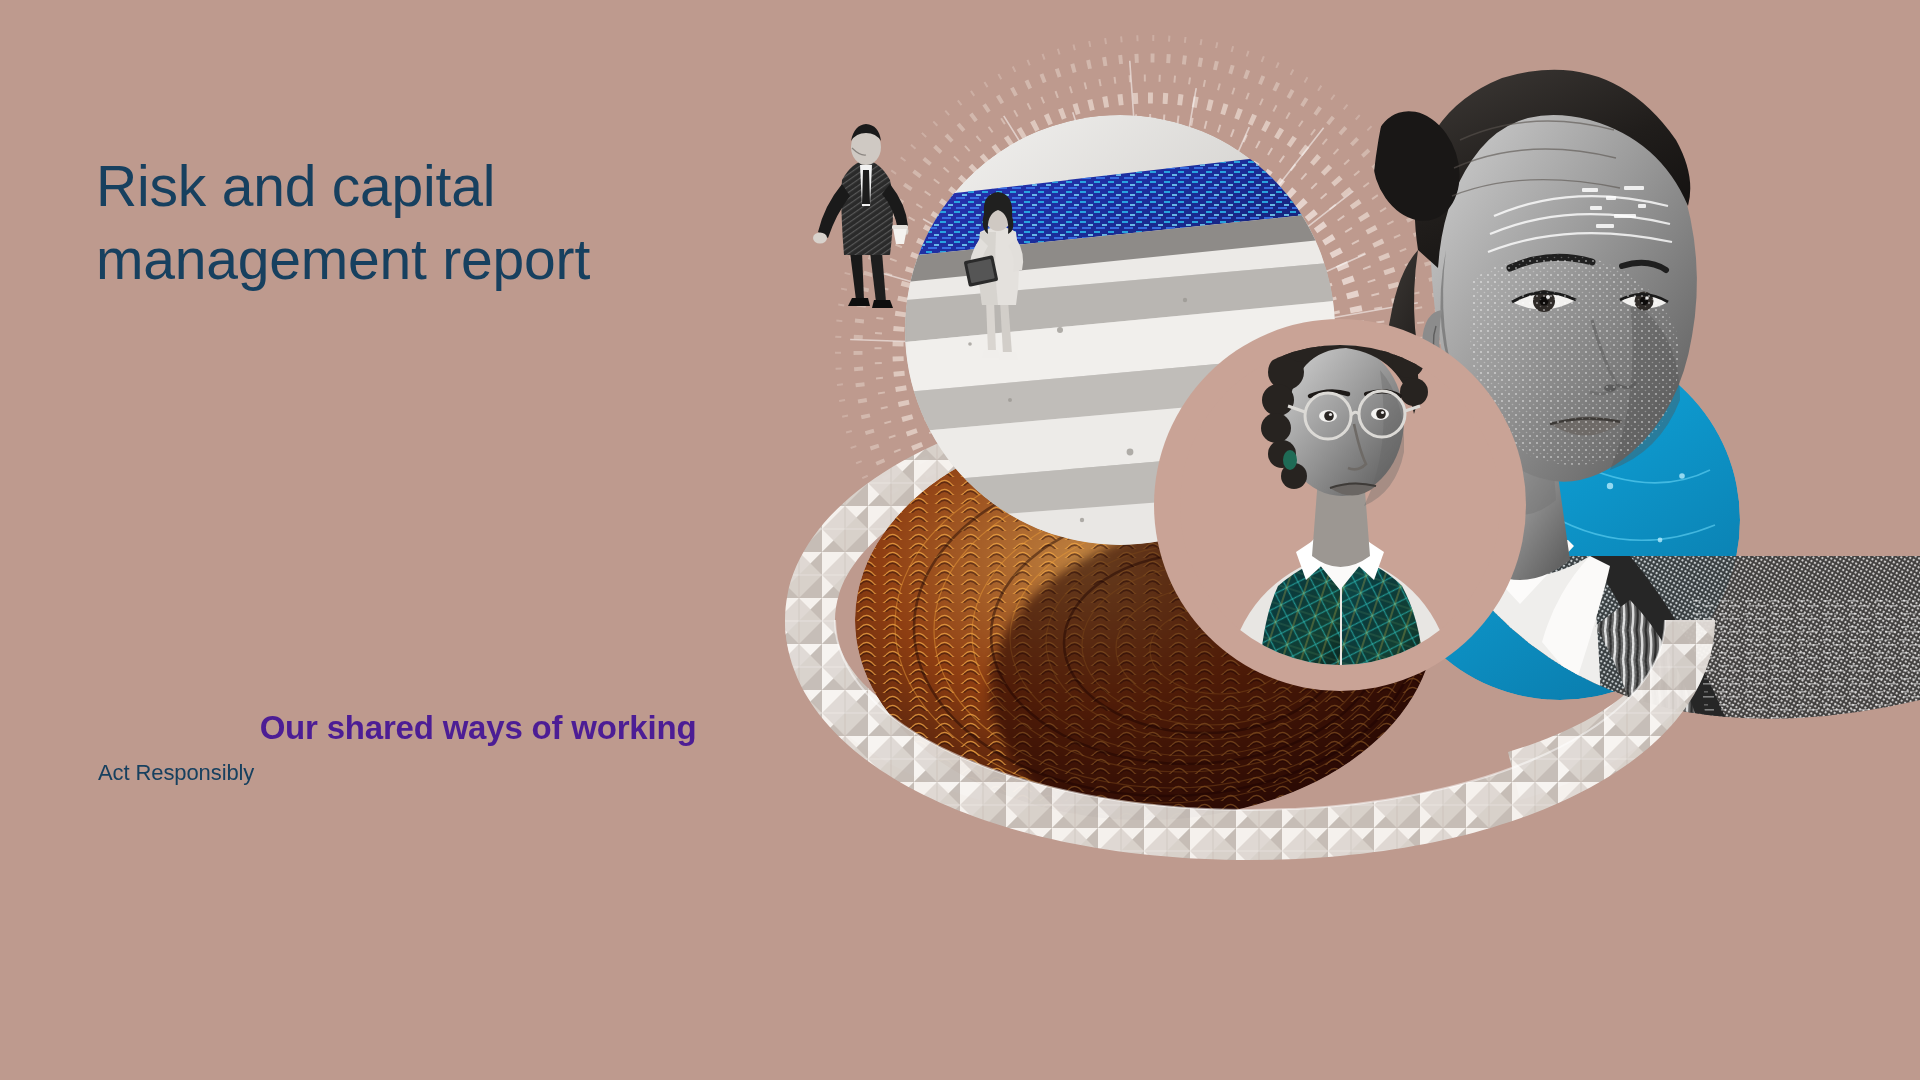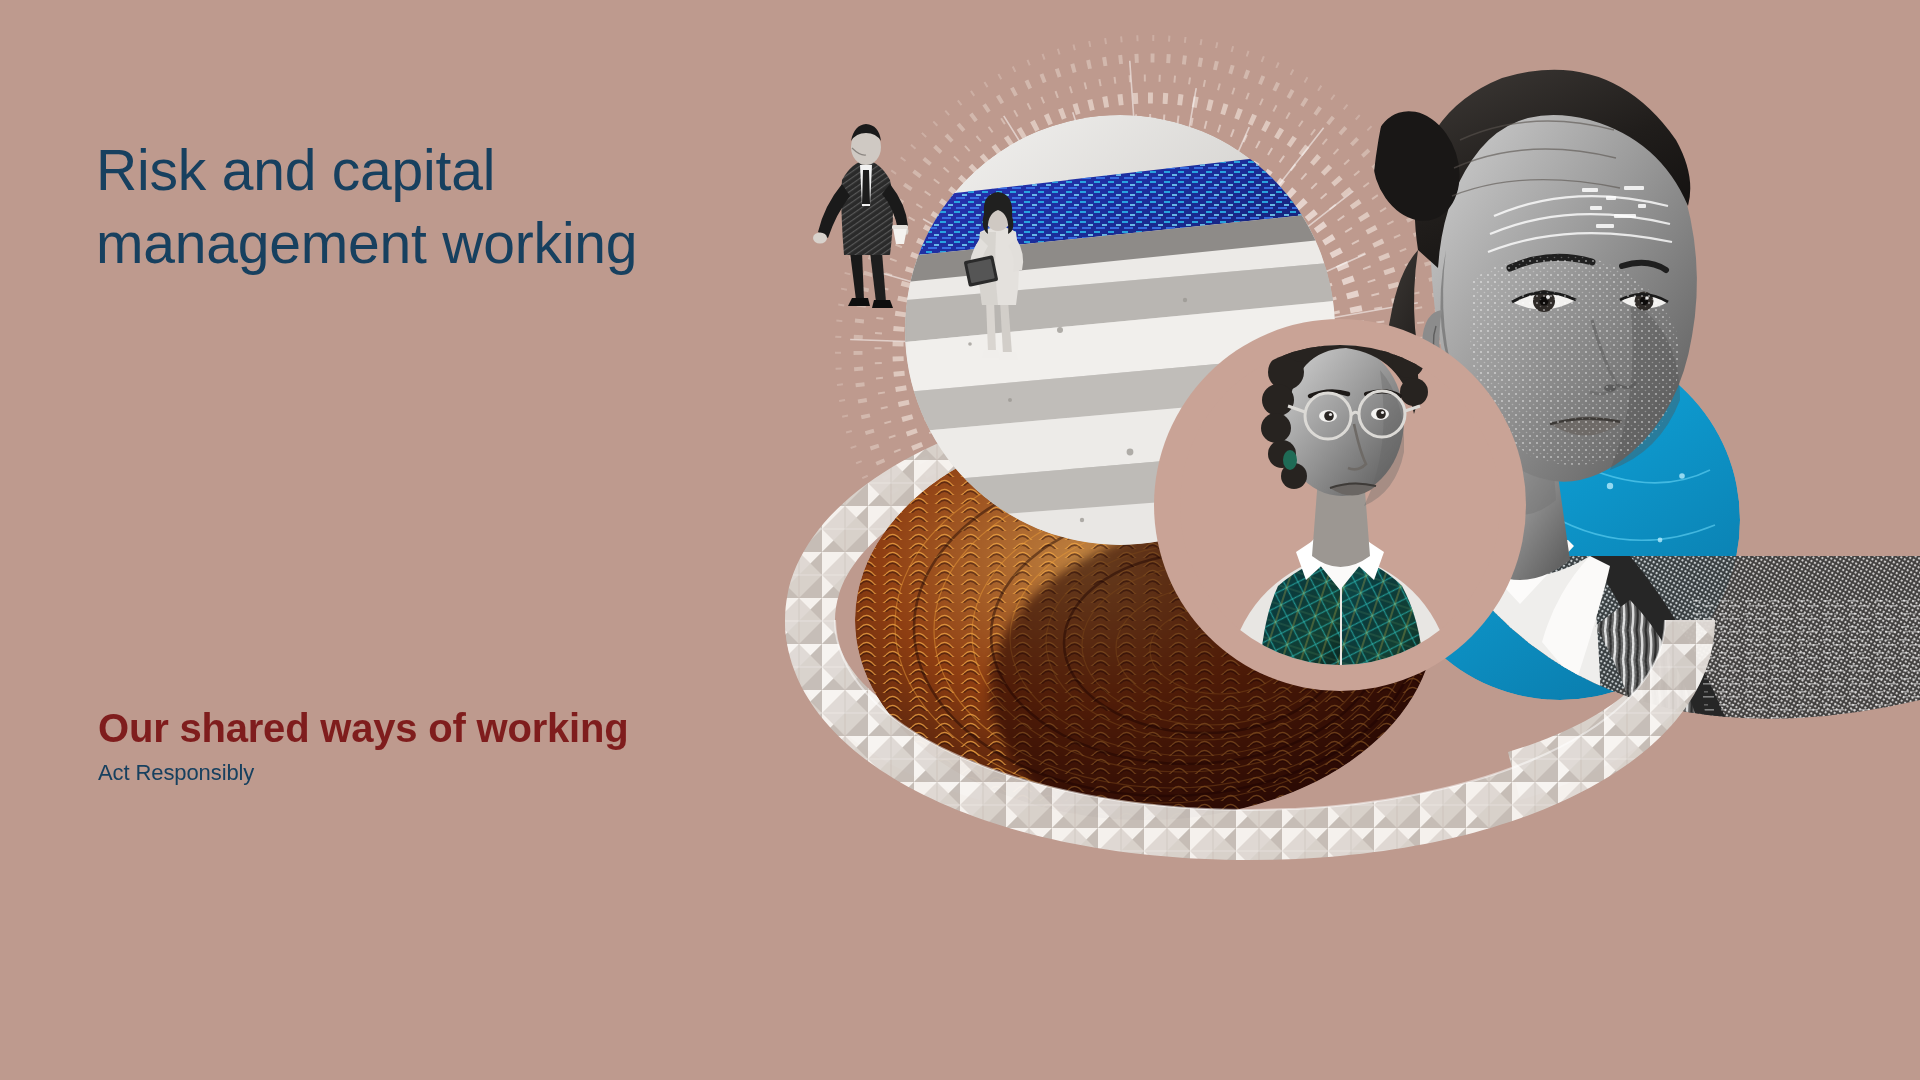--- a/index.html
+++ b/index.html
@@ -11,43 +11,44 @@
   }
 
   .cover{
     position:absolute; inset:0;
     background:#BE9A8E;
     overflow:hidden;
   }
 
   
   .title-block{
-    position:absolute; left:96px; top:134px;
+    position:absolute; left:96px; top:150px;
     width:760px; z-index:60;
   }
   .title-line{
     font-size:57px;
     line-height:73px;
     font-weight:400;
     color:#17405F;
     letter-spacing:-0.2px;
     white-space:nowrap;
   }
 
   .tagline-block{
     position:absolute; left:98px; top:705px;
     width:760px; z-index:60;
   }
   .tagline-main{
-    font-size:40px;
+    font-size:33px;
     line-height:46px;
     font-weight:700;
-    color:#7f1d1d;
+    color:#4c1d95;
     letter-spacing:-0.2px;
     white-space:nowrap;
+    text-align:center;
   }
   .tagline-sub{
     font-size:22px;
     line-height:44px;
     font-weight:400;
     color:#17405F;
     letter-spacing:-0.1px;
     white-space:nowrap;
   }
 
@@ -590,21 +591,21 @@
                  C 285 810 105 724 105 620 Z" fill="url(#pFacet)" opacity="0.97"></path>
 
         <path d="M105 620 C 105 724 285 810 520 810 C 755 810 935 724 935 620" fill="none" stroke="#FFFFFF" stroke-width="2" opacity="0.5"></path>
       </g>
 
     </svg>
   </div>
 
   <div class="title-block">
     <div class="title-line">Risk and capital</div>
-    <div class="title-line">management working</div>
+    <div class="title-line">management report</div>
   </div>
 
   <div class="tagline-block">
     <div class="tagline-main">Our shared ways of working</div>
     <div class="tagline-sub">Act Responsibly</div>
   </div>
 
 </div>
 
 </body></html>

